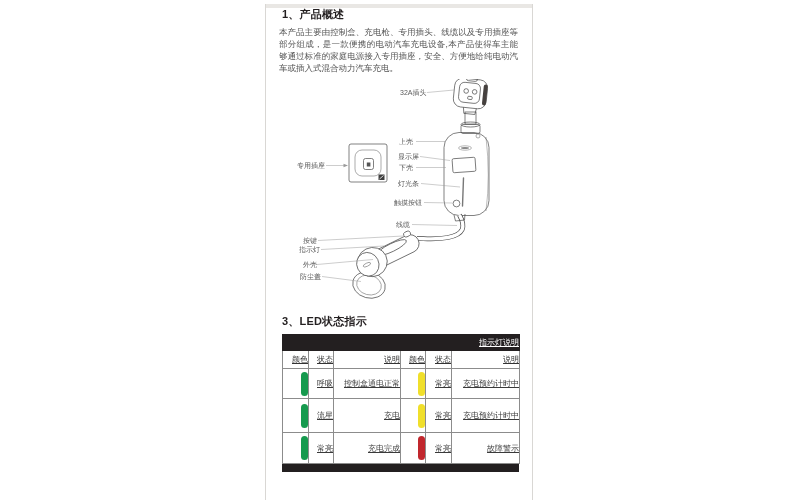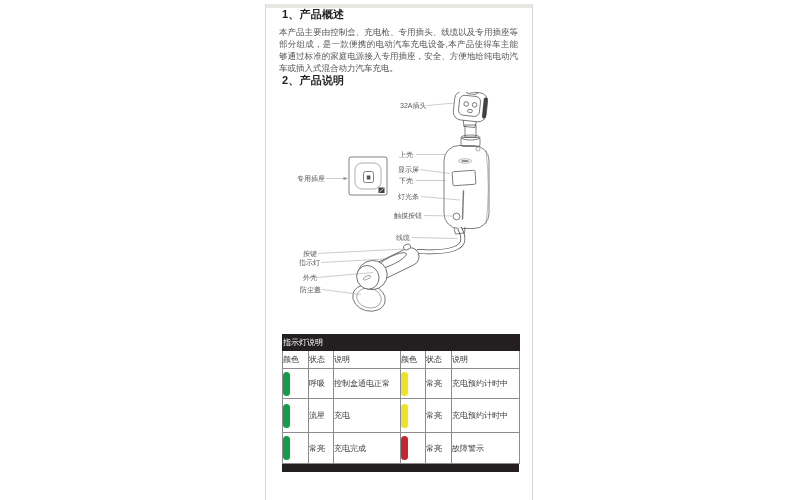--- a/index.html
+++ b/index.html
@@ -29,22 +29,22 @@
   .diagram svg{position:absolute;left:0;top:0;}
   .dlabel{
     position:absolute;font-size:7px;line-height:8px;color:#5a5a5a;white-space:nowrap;
   }
   .sec3{margin-top:1px;}
   table.led{
     border-collapse:collapse;margin:6px 0 0 16px;width:237px;table-layout:fixed;
     font-size:8px;color:#3a3a3a;
   }
   table.led td,table.led th{
-    border:1px solid #8c8c8c;text-align:left;vertical-align:middle;
-    padding:0;font-weight:normal;overflow:hidden;
+    border:1px solid #8c8c8c;text-align:right;vertical-align:middle;
+    padding:0;font-weight:normal;overflow:hidden;text-decoration:underline;
   }
   table.led{border:1px solid #4d4d4d;}
   tr.title-row th{
     background:#231f20;color:#fff;height:15px;font-size:8px;border:1px solid #231f20;
   }
   tr.head-row td{height:17px;color:#333;margin-left:28px;}
   tr.r1 td{height:29px;}
   tr.r2 td{height:33px;margin-left:20px;}
   tr.r3 td{height:30px;}
   .bar{
@@ -57,21 +57,20 @@
 </head>
 <body>
 
 <div class="page">
   <div class="panel">
     <div class="top-strip"></div>
 
     <h2 class="sec sec1">1、产品概述</h2>
     <p class="body-text">本产品主要由控制盒、充电枪、专用插头、线缆以及专用插座等部分组成，是一款便携的电动汽车充电设备,本产品使得车主能够通过标准的家庭电源接入专用插座，安全、方便地给纯电动汽车或插入式混合动力汽车充电。</p>
 
-    <h2 class="sec sec2">2、产品说明</h2>
 
     <div class="diagram">
       <svg width="268" height="236" viewBox="0 0 268 236">
         <g fill="none" stroke="#4a4a4a" stroke-width="0.7">
 
           <g>
             <rect x="83" y="65" width="38" height="38" rx="2"></rect>
             <rect x="89" y="71" width="26" height="26" rx="7" stroke="#888"></rect>
             <rect x="97.5" y="79.5" width="10" height="11" rx="2"></rect>
             <rect x="100.8" y="83.5" width="3.6" height="4" fill="#555" stroke="none"></rect>
@@ -149,20 +148,21 @@
       <span class="dlabel" style="left:133px;top:85px;">下壳</span>
       <span class="dlabel" style="left:132px;top:101px;">灯光条</span>
       <span class="dlabel" style="left:128px;top:120px;">触摸按钮</span>
       <span class="dlabel" style="left:130px;top:142px;">线缆</span>
       <span class="dlabel" style="left:37px;top:158px;">按键</span>
       <span class="dlabel" style="left:33px;top:167px;">指示灯</span>
       <span class="dlabel" style="left:37px;top:182px;">外壳</span>
       <span class="dlabel" style="left:34px;top:194px;">防尘盖</span>
     </div>
 
+    <h2 class="sec sec3">3、LED状态指示</h2>
 
     <table class="led">
       <colgroup>
         <col style="width:26px">
           <col style="width:25px">
           <col style="width:67px">
         <col style="width:25px">
           <col style="width:26px">
           <col style="width:68px">
       </colgroup>

